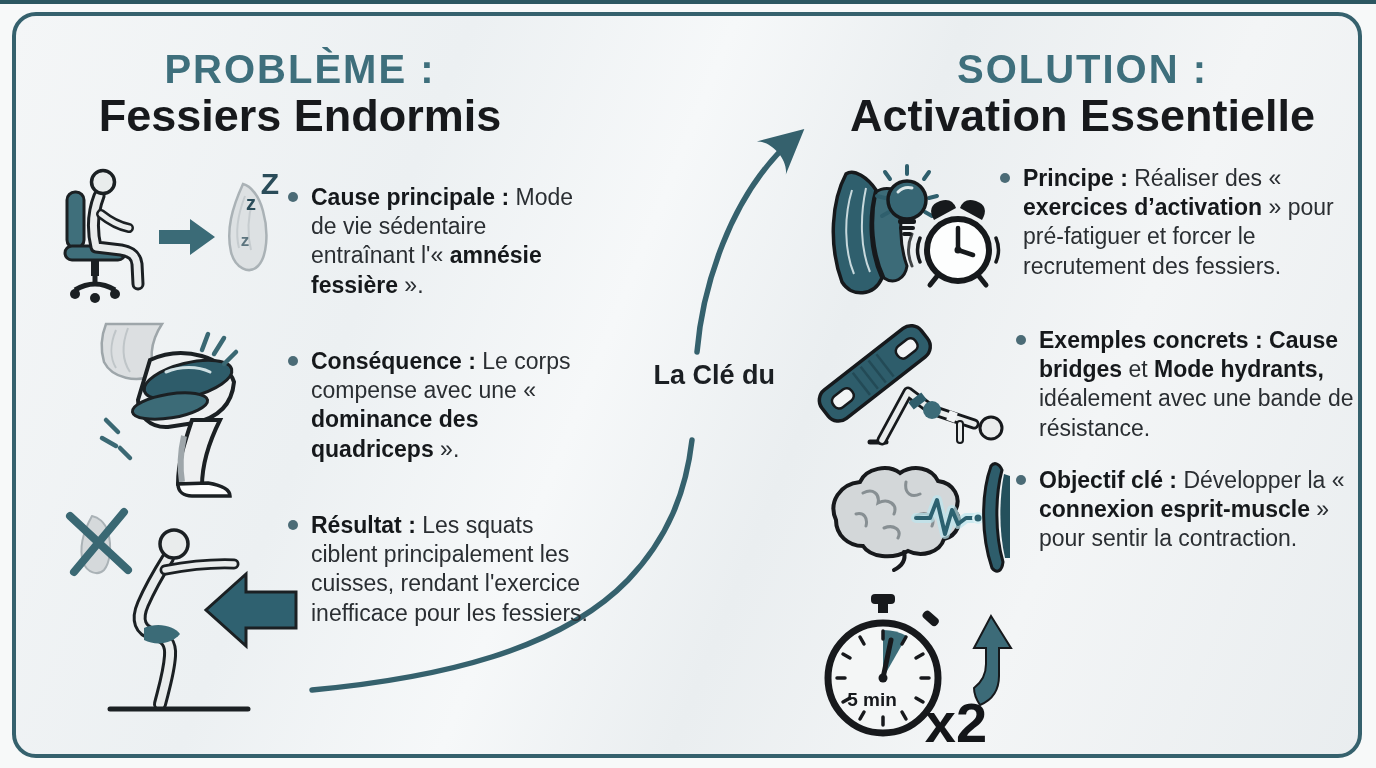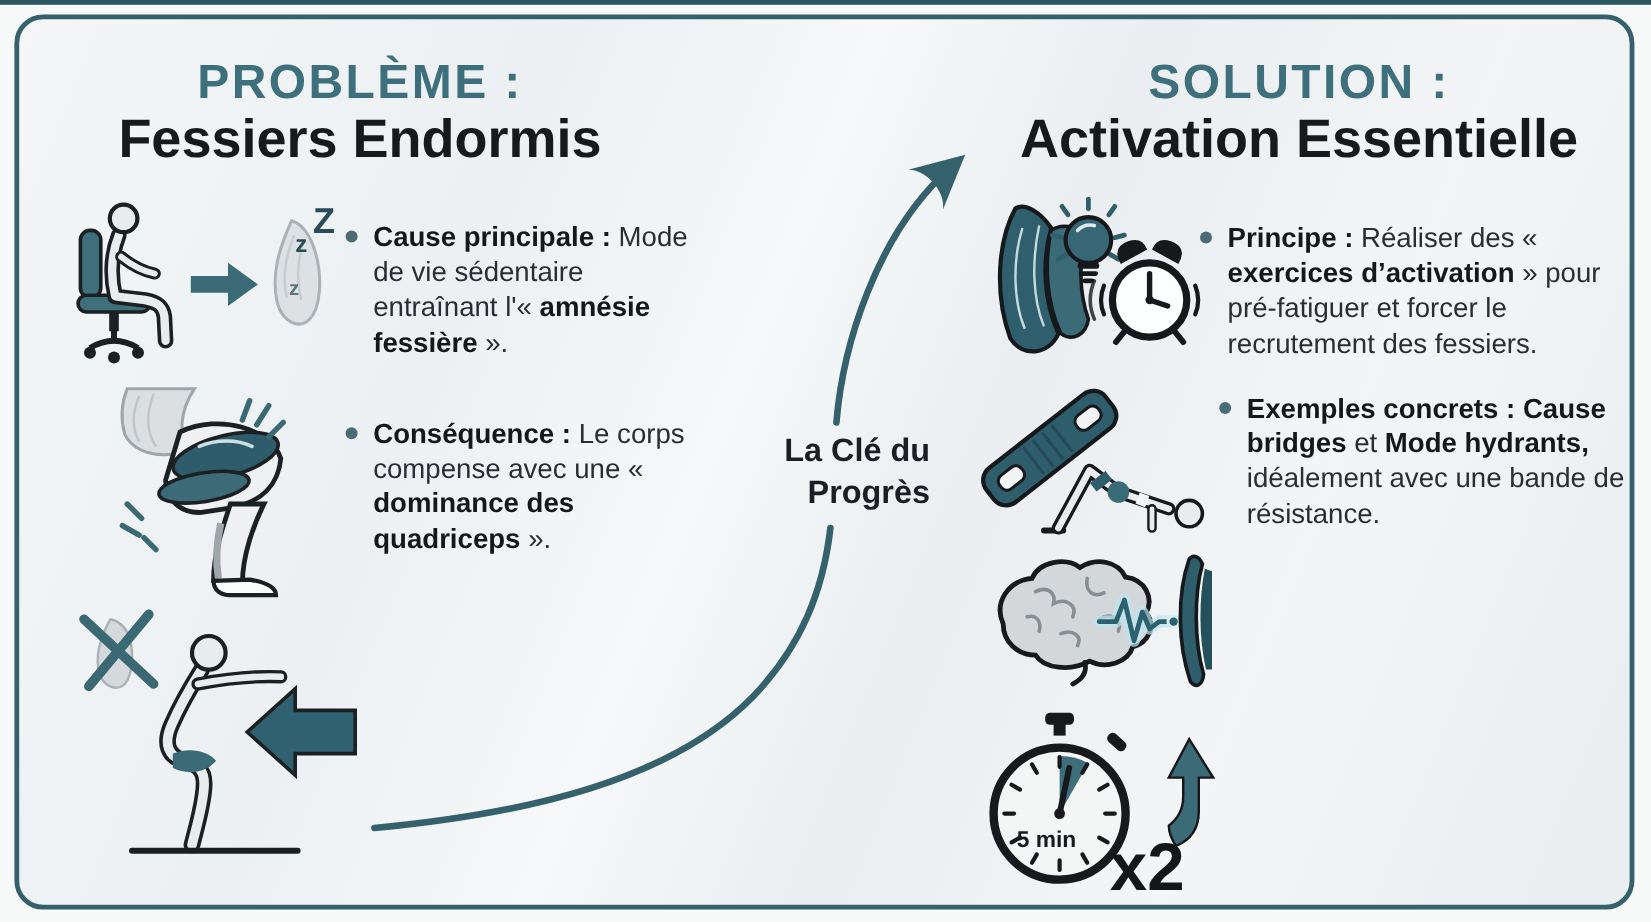--- a/index.html
+++ b/index.html
@@ -44,21 +44,20 @@
     <div class="accent">SOLUTION :</div>
     <div class="main">Activation Essentielle</div>
   </div>
   <div class="title" style="left:75px;top:46px;width:450px">
     <div class="accent">PROBLÈME :</div>
     <div class="main">Fessiers Endormis</div>
   </div>
 
   <div class="key">
     <div>La Clé du</div>
-    <div>Progrès</div>
   </div>
 
   <div class="icon" style="left:55px;top:166px;width:230px;height:142px">
     <svg viewBox="0 0 230 142">
       <rect x="12" y="26" width="17" height="56" rx="8" fill="#3f6f7b" stroke="#1b2023" stroke-width="3"></rect>
       <rect x="10" y="80" width="60" height="14" rx="7" fill="#3f6f7b" stroke="#1b2023" stroke-width="3"></rect>
       <rect x="36" y="94" width="8" height="16" fill="#1b2023"></rect>
       <path d="M20 124 Q40 112 60 124" fill="none" stroke="#1b2023" stroke-width="5"></path>
       <line x1="40" y1="108" x2="40" y2="120" stroke="#1b2023" stroke-width="5"></line>
       <circle cx="20" cy="128" r="5" fill="#1b2023"></circle>
@@ -218,22 +217,30 @@
   </div>
 
   <div class="item" style="left:288px;top:183px;width:302px">
     <span class="dot"></span>
     <p><b>Cause principale :</b><span> Mode de vie sédentaire entraînant l'« </span><b>amnésie fessière</b><span> ».</span></p>
   </div>
   <div class="item" style="left:288px;top:347px;width:302px">
     <span class="dot"></span>
     <p><b>Conséquence :</b><span> Le corps compense avec une « </span><b>dominance des quadriceps</b><span> ».</span></p>
   </div>
-
-  <div class="item" style="left:1000px;top:184px;width:350px">
+  <div class="item" style="left:288px;top:511px;width:302px">
+    <span class="dot"></span>
+    <p><b>Résultat :</b><span> Les squats ciblent principalement les cuisses, rendant l'exercice inefficace pour les fessiers.</span><b></b><span></span></p>
+  </div>
+
+  <div class="item" style="left:1000px;top:164px;width:350px">
     <span class="dot"></span>
     <p><b>Principe :</b><span> Réaliser des « </span><b>exercices d’activation</b><span> » pour pré-fatiguer et forcer le recrutement des fessiers.</span></p>
   </div>
   <div class="item" style="left:1016px;top:326px;width:338px">
     <span class="dot"></span>
     <p><b>Exemples concrets : Cause bridges</b><span> et </span><b>Mode hydrants,</b><span> idéalement avec une bande de résistance.</span></p>
   </div>
+  <div class="item" style="left:1016px;top:466px;width:338px">
+    <span class="dot"></span>
+    <p><b>Objectif clé :</b><span> Développer la « </span><b>connexion esprit-muscle</b><span> » pour sentir la contraction.</span></p>
+  </div>
 </div>
 
 </body></html>

